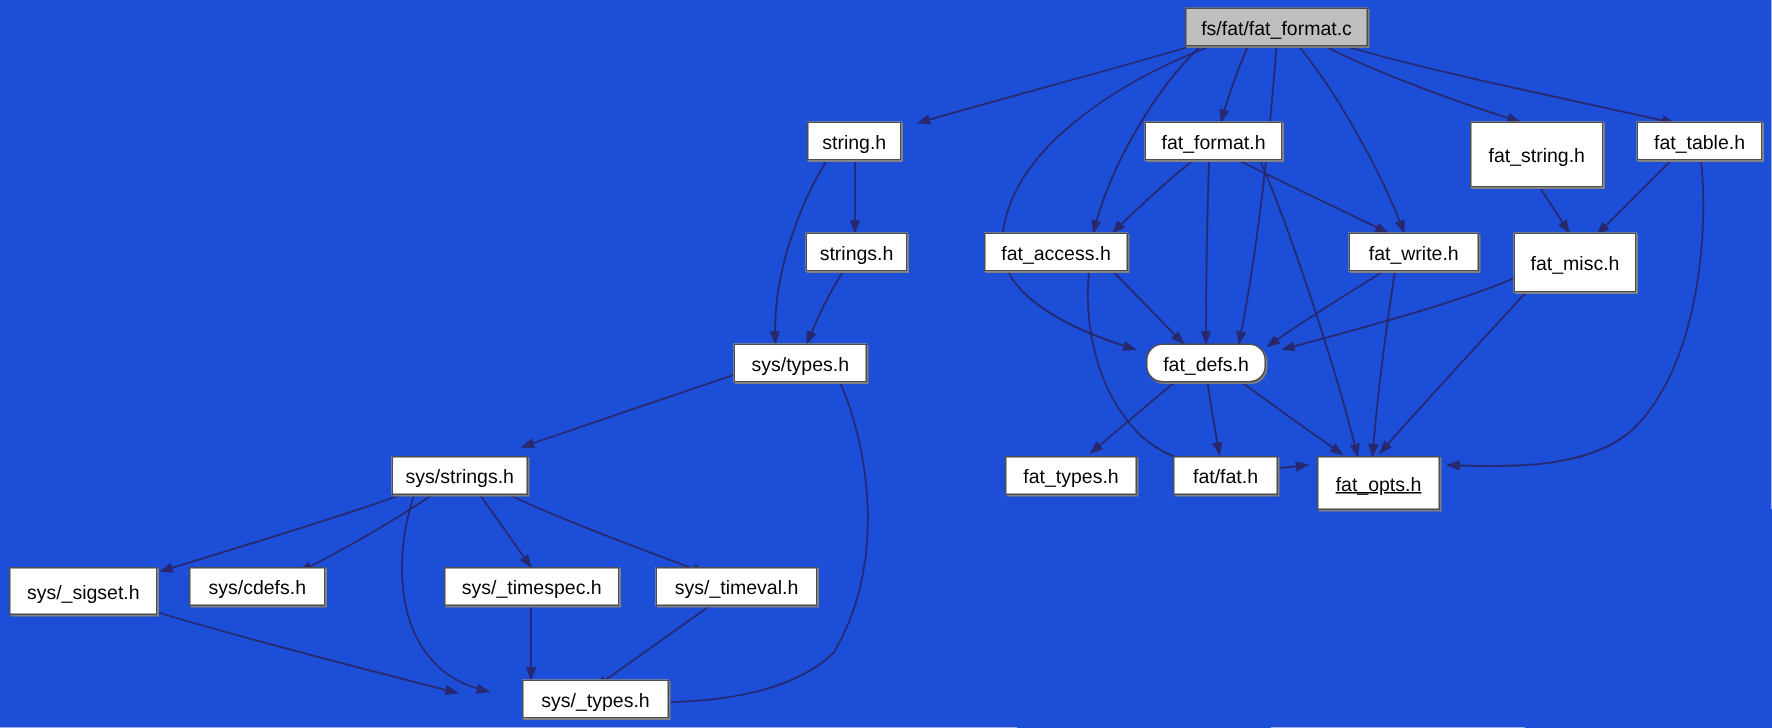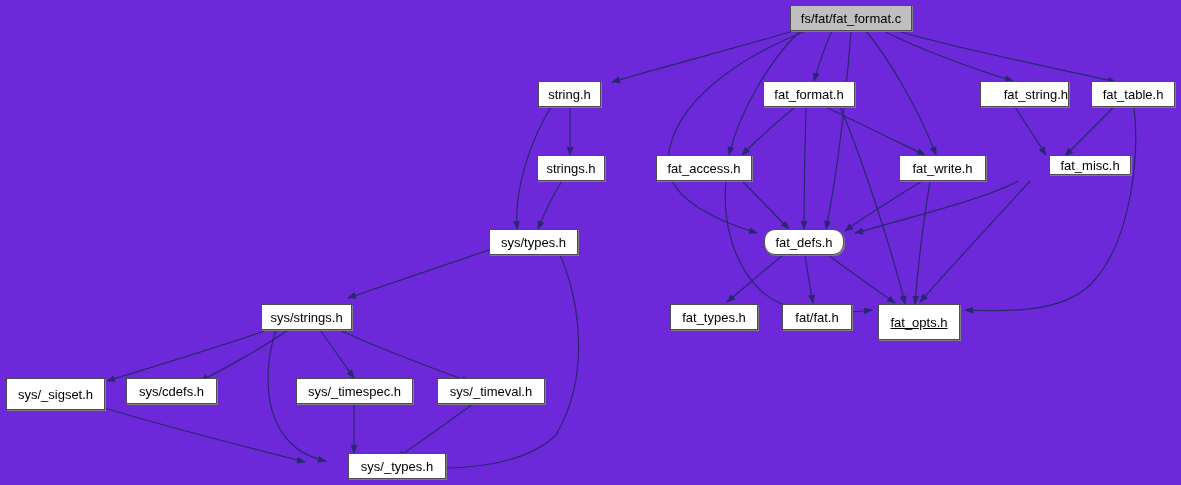--- a/index.html
+++ b/index.html
@@ -4,21 +4,21 @@
 <style>
   html, body {
     margin: 0;
     padding: 0;
     background: #ffffff;
   }
   #graph-root {
     position: relative;
     width: 1181px;
     height: 485px;
-    background: #6d28d9;
+    background: #1d4ed8;
     font-family: "Liberation Sans", sans-serif;
     overflow: hidden;
   }
   svg.graph-canvas {
     position: absolute;
     left: 0;
     top: 0;
     width: 1181px;
     height: 485px;
   }
@@ -98,36 +98,36 @@
   <div id="node-layer">
       <div class="node-box is-root" style="left: 790px; top: 5px; width: 122px; height: 26px;">
         <span class="node-label">fs/fat/fat_format.c</span>
       </div>
       <div class="node-box" style="left: 538px; top: 81px; width: 63px; height: 26px;">
         <span class="node-label">string.h</span>
       </div>
       <div class="node-box" style="left: 763px; top: 81px; width: 92px; height: 26px;">
         <span class="node-label">fat_format.h</span>
       </div>
-      <div class="node-box" style="left: 980px; top: 81px; width: 89px; height: 26px; justify-content: flex-end;">
+      <div class="node-box" style="left: 980px; top: 81px; width: 89px; height: 44px;">
         <span class="node-label">fat_string.h</span>
       </div>
       <div class="node-box" style="left: 1091px; top: 81px; width: 84px; height: 26px;">
         <span class="node-label">fat_table.h</span>
       </div>
       <div class="node-box" style="left: 537px; top: 155px; width: 68px; height: 26px;">
         <span class="node-label">strings.h</span>
       </div>
       <div class="node-box" style="left: 656px; top: 155px; width: 96px; height: 26px;">
         <span class="node-label">fat_access.h</span>
       </div>
       <div class="node-box" style="left: 899px; top: 155px; width: 87px; height: 26px;">
         <span class="node-label">fat_write.h</span>
       </div>
-      <div class="node-box" style="left: 1009px; top: 155px; width: 82px; height: 20px; margin-left: 40px;">
+      <div class="node-box" style="left: 1009px; top: 155px; width: 82px; height: 40px;">
         <span class="node-label">fat_misc.h</span>
       </div>
       <div class="node-box" style="left: 489px; top: 229px; width: 89px; height: 26px;">
         <span class="node-label">sys/types.h</span>
       </div>
       <div class="node-box" style="left: 764px; top: 229px; width: 80px; height: 26px; border-radius: 11px;">
         <span class="node-label">fat_defs.h</span>
       </div>
       <div class="node-box" style="left: 261px; top: 304px; width: 91px; height: 26px;">
         <span class="node-label">sys/strings.h</span>

